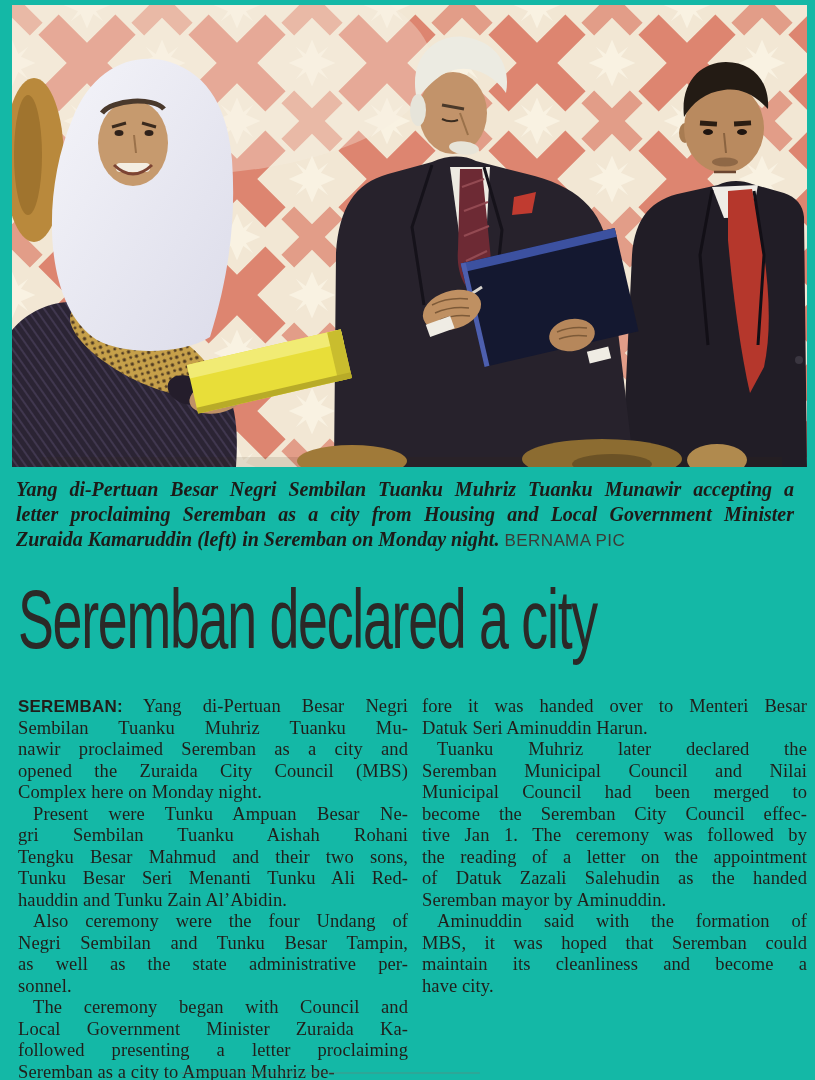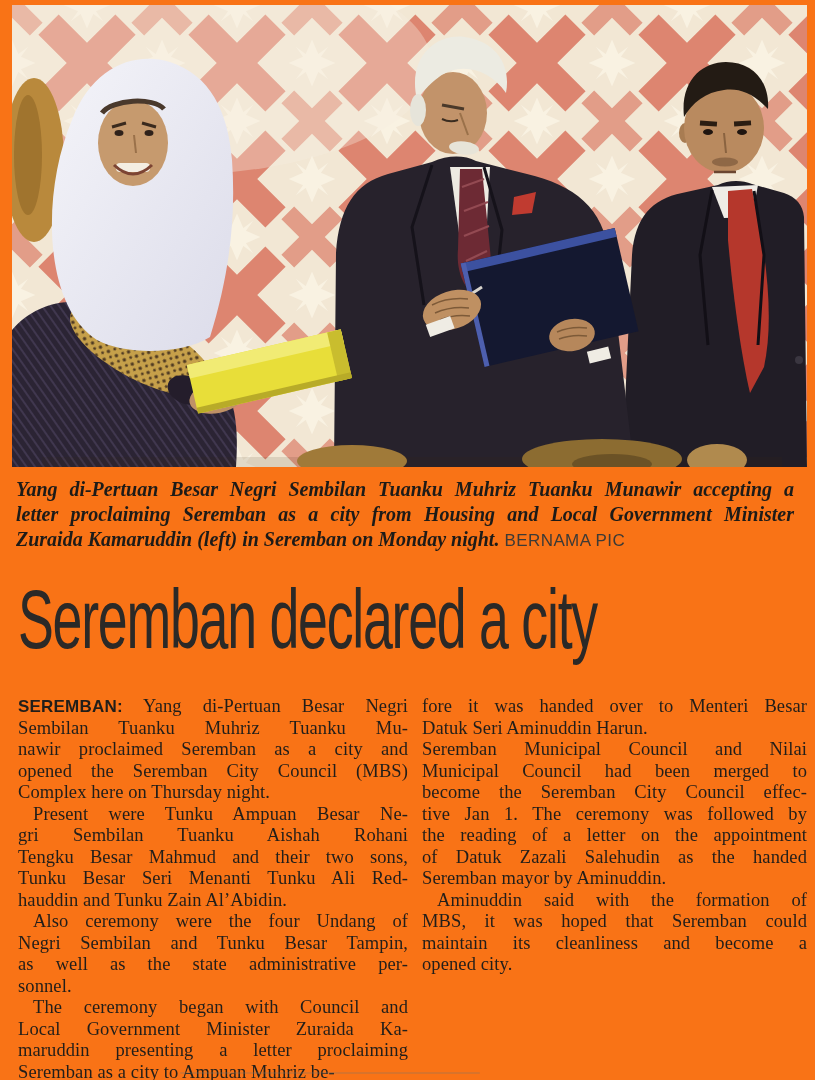--- a/index.html
+++ b/index.html
@@ -1,18 +1,18 @@
 <!DOCTYPE html>
 <html><head>
 <meta charset="utf-8">
 <style>
   html,body { margin:0; padding:0; background:#e9e7e2; }
   .page {
     position:relative; width:815px; height:1080px; margin:0 auto;
-    background:#f97316; overflow:hidden;
+    background:#14b8a6; overflow:hidden;
     font-family:"Liberation Serif", serif; color:#211e1a;
   }
   .photo { position:absolute; left:12px; top:5px; width:795px; height:462px; margin:0; }
   .photo svg { display:block; width:100%; height:100%; }
 
   .caption {
     position:absolute; left:16px; top:477px; width:778px;
     font-style:italic; font-weight:bold; font-size:20px; line-height:25px; color:#1d1b18;
   }
   .cap-line { text-align:justify; text-align-last:justify; }
@@ -204,60 +204,61 @@
     </figcaption>
 
   <h1 class="headline">Seremban declared a city</h1>
 
   <section class="article">
     <div class="col">
         <div class="para">
           <div class="line"><b class="lead">SEREMBAN:</b> Yang di-Pertuan Besar Negri</div>
           <div class="line">Sembilan Tuanku Muhriz Tuanku Mu-</div>
           <div class="line">nawir proclaimed Seremban as a city and</div>
-          <div class="line">opened the Seremban City Council (MBS)</div>
-          <div class="line lastline">Complex here on Thursday night.</div>
+          <div class="line">opened the Zuraida City Council (MBS)</div>
+          <div class="line lastline">Complex here on Monday night.</div>
         </div>
         <div class="para">
           <div class="line indent">Present were Tunku Ampuan Besar Ne-</div>
           <div class="line">gri Sembilan Tuanku Aishah Rohani</div>
           <div class="line">Tengku Besar Mahmud and their two sons,</div>
           <div class="line">Tunku Besar Seri Menanti Tunku Ali Red-</div>
           <div class="line lastline">hauddin and Tunku Zain Al’Abidin.</div>
         </div>
         <div class="para">
           <div class="line indent">Also ceremony were the four Undang of</div>
           <div class="line">Negri Sembilan and Tunku Besar Tampin,</div>
           <div class="line">as well as the state administrative per-</div>
           <div class="line lastline">sonnel.</div>
         </div>
         <div class="para">
           <div class="line indent">The ceremony began with Council and</div>
           <div class="line">Local Government Minister Zuraida Ka-</div>
-          <div class="line">maruddin presenting a letter proclaiming</div>
+          <div class="line">followed presenting a letter proclaiming</div>
           <div class="line lastline">Seremban as a city to Ampuan Muhriz be-</div>
         </div>
       </div>
     <div class="col">
         <div class="para">
           <div class="line">fore it was handed over to Menteri Besar</div>
           <div class="line lastline">Datuk Seri Aminuddin Harun.</div>
         </div>
         <div class="para">
+          <div class="line indent">Tuanku Muhriz later declared the</div>
           <div class="line">Seremban Municipal Council and Nilai</div>
           <div class="line">Municipal Council had been merged to</div>
           <div class="line">become the Seremban City Council effec-</div>
           <div class="line">tive Jan 1. The ceremony was followed by</div>
           <div class="line">the reading of a letter on the appointment</div>
           <div class="line">of Datuk Zazali Salehudin as the handed</div>
           <div class="line lastline">Seremban mayor by Aminuddin.</div>
         </div>
         <div class="para">
           <div class="line indent">Aminuddin said with the formation of</div>
           <div class="line">MBS, it was hoped that Seremban could</div>
           <div class="line">maintain its cleanliness and become a</div>
-          <div class="line lastline">opened city.</div>
+          <div class="line lastline">have city.</div>
         </div>
       </div>
   </section>
 
   <div class="scan-artifact"></div>
 </div>
 
 </body></html>

